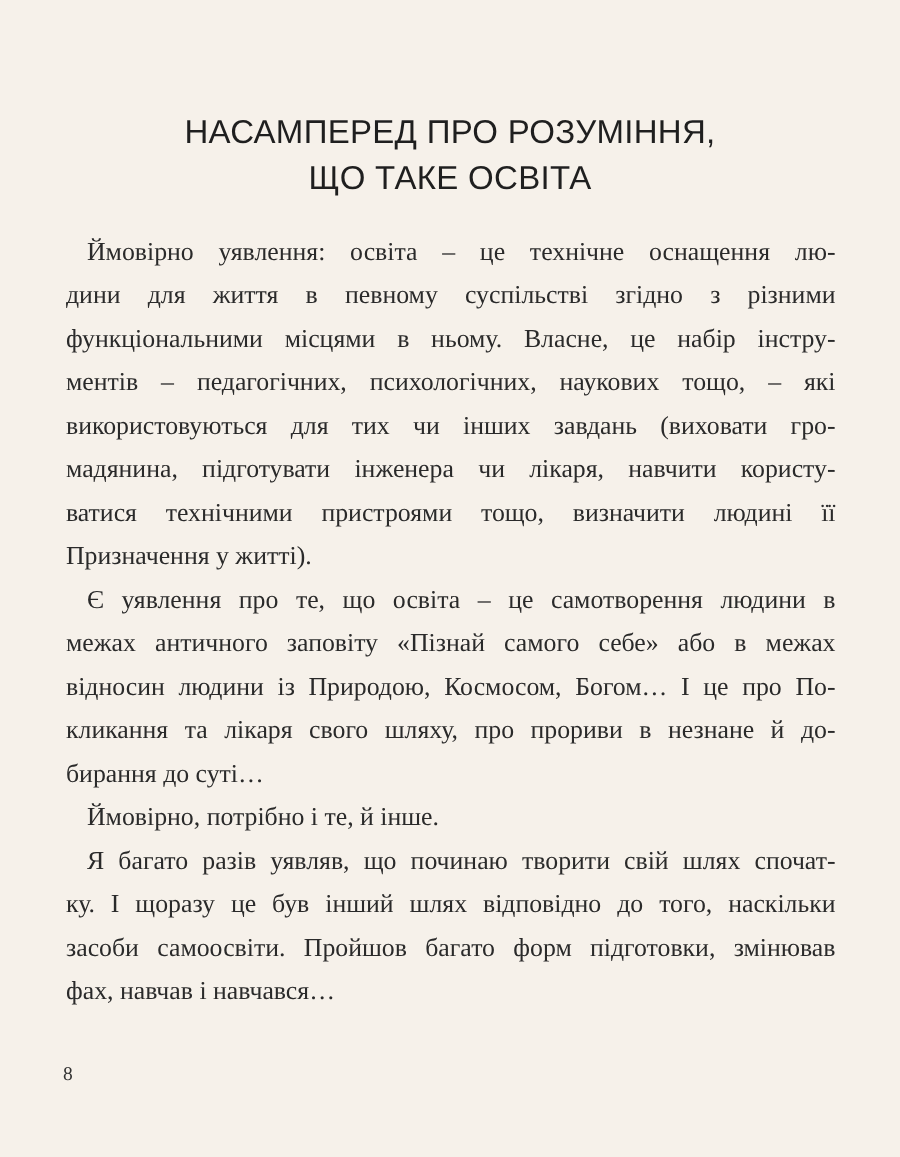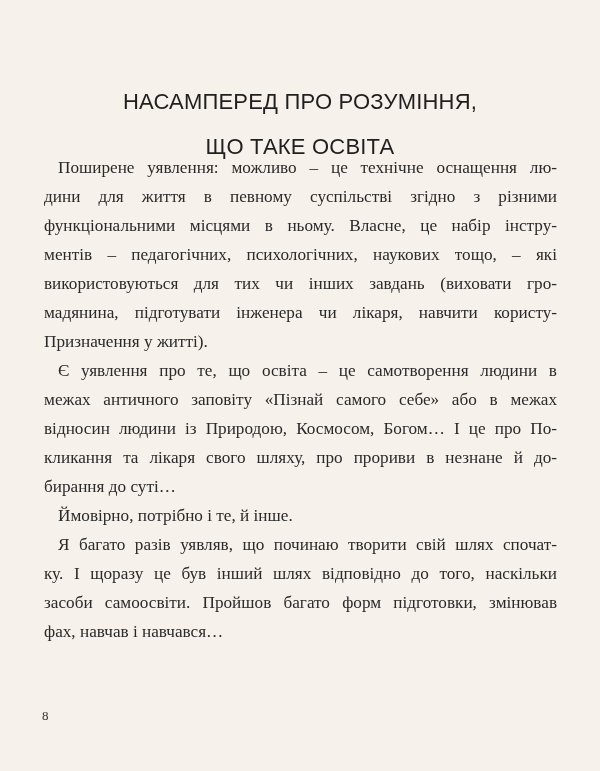--- a/index.html
+++ b/index.html
@@ -5,21 +5,21 @@
   html, body { margin:0; padding:0; }
   body {
     width:600px; height:771px; background:#f6f1ea; overflow:hidden;
     position:relative; color:#222;
   }
   .title {
     position:absolute; left:0; top:70px; width:600px; text-align:center;
     font-family:"Liberation Sans", sans-serif; font-size:22px; line-height:27px;
     color:#1f1f1f; letter-spacing:0.2px;
   }
-  .title div { margin:18px; }
+  .title div { margin:4px; }
   .body {
     position:absolute; left:44px; top:153px; width:513px;
     font-family:"Liberation Serif", serif; font-size:17.2px; line-height:29px;
     color:#2a2a2a;
   }
   .line { white-space:nowrap; height:29px; text-align:justify; text-align-last:justify; }
   .line.last { text-align-last:left; }
   .line.indent { padding-left:14px; }
   .page-num {
     position:absolute; left:42px; top:708px;
@@ -28,26 +28,27 @@
 </style>
 </head>
 <body>
 
 <div class="title">
   <div>НАСАМПЕРЕД ПРО РОЗУМІННЯ,</div>
   <div>ЩО ТАКЕ ОСВІТА</div>
 </div>
 
 <div class="body">
-  <div class="line indent">Поширене уявлення: можливо – це технічне оснащення лю-</div>
+  <div class="line indent">Ймовірно уявлення: освіта – це технічне оснащення лю-</div>
   <div class="line">дини для життя в певному суспільстві згідно з різними</div>
   <div class="line">функціональними місцями в ньому. Власне, це набір інстру-</div>
   <div class="line">ментів – педагогічних, психологічних, наукових тощо, – які</div>
   <div class="line">використовуються для тих чи інших завдань (виховати гро-</div>
   <div class="line">мадянина, підготувати інженера чи лікаря, навчити користу-</div>
+  <div class="line">ватися технічними пристроями тощо, визначити людині її</div>
   <div class="line last">Призначення у житті).</div>
   <div class="line indent">Є уявлення про те, що освіта – це самотворення людини в</div>
   <div class="line">межах античного заповіту «Пізнай самого себе» або в межах</div>
   <div class="line">відносин людини із Природою, Космосом, Богом… І це про По-</div>
   <div class="line">кликання та лікаря свого шляху, про прориви в незнане й до-</div>
   <div class="line last">бирання до суті…</div>
   <div class="line indent last">Ймовірно, потрібно і те, й інше.</div>
   <div class="line indent">Я багато разів уявляв, що починаю творити свій шлях спочат-</div>
   <div class="line">ку. І щоразу це був інший шлях відповідно до того, наскільки</div>
   <div class="line">засоби самоосвіти. Пройшов багато форм підготовки, змінював</div>

